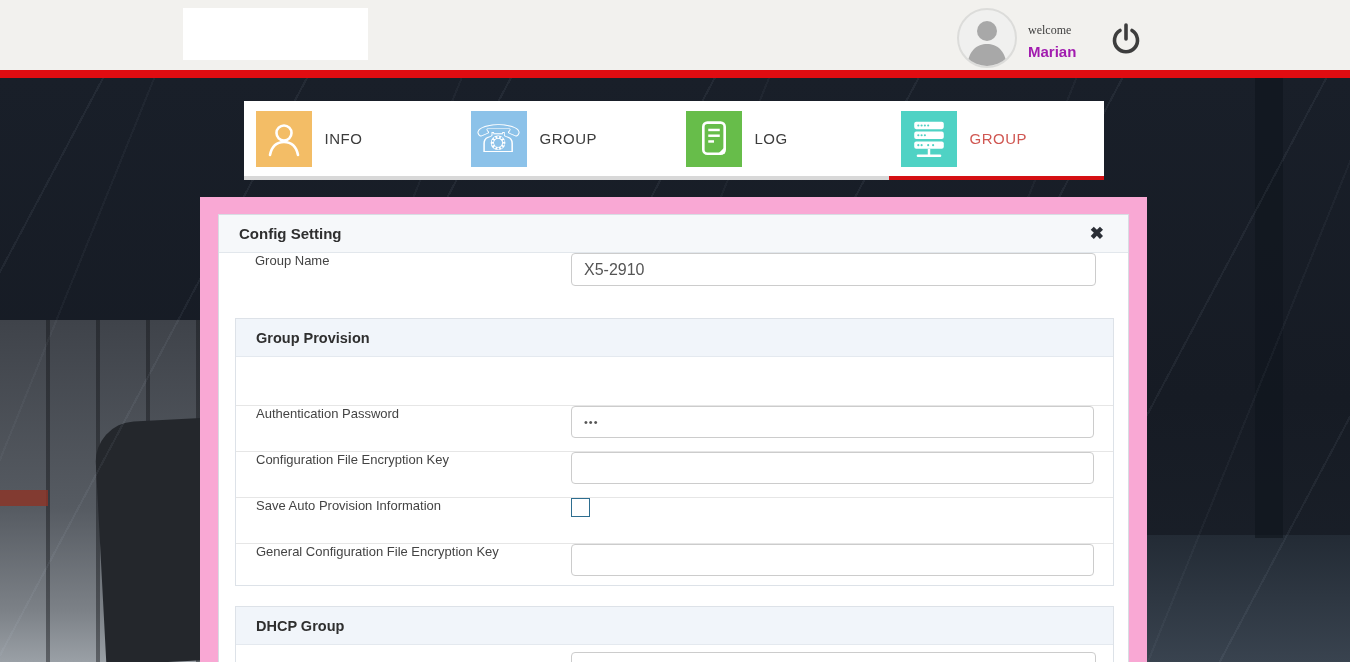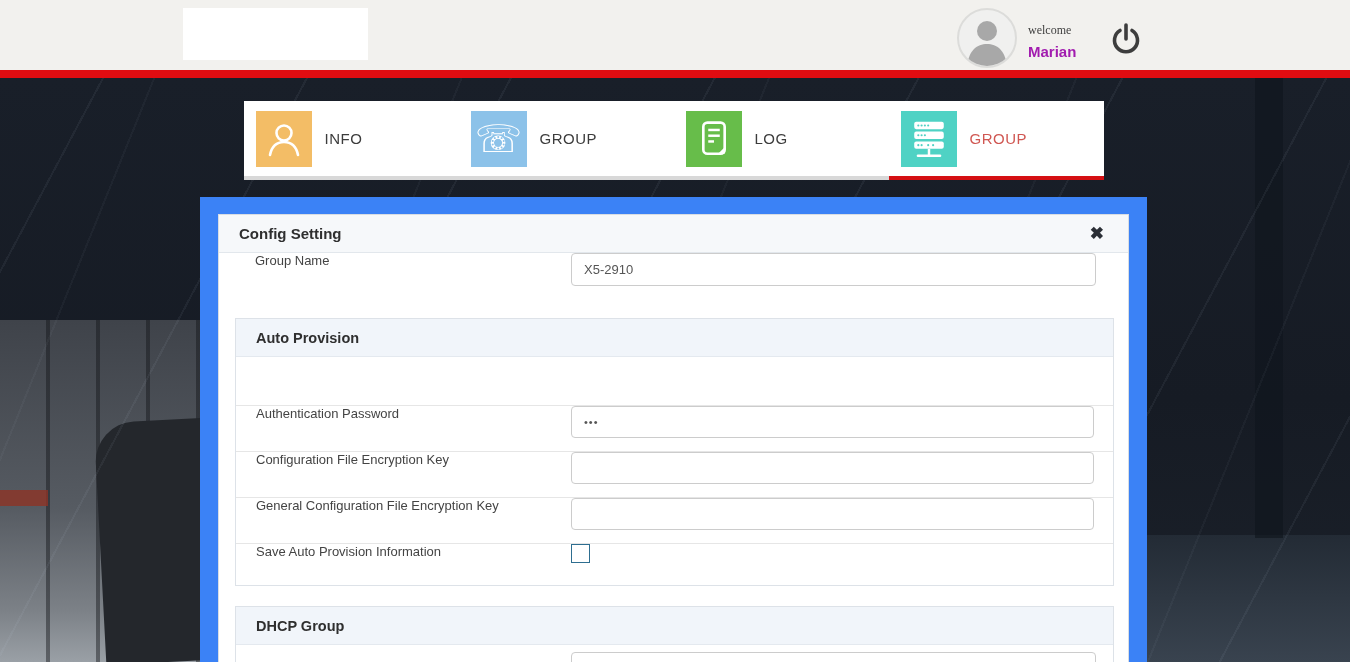--- a/index.html
+++ b/index.html
@@ -98,21 +98,21 @@
   .tab-icon.group  { background:#4fd2c4; }
   .tab-icon.log    { background:#67bd4a; }
   .tab-label {
     margin-left:13px; font-size:15px; color:#3c3c3c; letter-spacing:.5px;
   }
   .tab.active .tab-label { color:#d05752; }
 
   
   .content {
     position:absolute; left:200px; top:197px; width:947px; height:465px;
-    background:#3b82f6; overflow:hidden;
+    background:#f9a8d4; overflow:hidden;
   }
   .panel {
     position:absolute; left:18px; top:17px; width:911px; height:640px;
     background:#fff; border:1px solid #d8dde3;
   }
   .panel-header {
     height:38px; background:#f6f8fa; border-bottom:1px solid #e2e7ec;
     display:flex; align-items:center;
   }
   .panel-title {
@@ -120,21 +120,21 @@
   }
   .panel-close {
     margin-left:auto; margin-right:24px; border:none; background:none;
     font-size:17px; font-weight:bold; color:#2b2f36; cursor:pointer; line-height:38px;
   }
 
   .form-row { display:flex; }
   .form-row label { font-size:13px; color:#444; }
   .txt {
     width:525px; height:33px; border:1px solid #cccccc; border-radius:4px;
-    padding:0 12px; font-size:13px; color:#555;
+    padding:0 12px; font-size:16px; color:#555;
     font-family:"Liberation Sans", sans-serif; background:#fff; outline:none;
   }
   .pw { font-size:11px; letter-spacing:1px; }
 
   .group-row { height:65px; }
   .group-row label { flex:0 0 352px; padding-left:36px; }
 
   .section-box {
     position:absolute; left:16px; width:879px;
     border:1px solid #dde2e8; background:#fff;
@@ -262,44 +262,44 @@
       <button class="panel-close">✖</button>
     </div>
 
     <div class="form-row group-row">
       <label>Group Name</label>
       <input class="txt" type="text" value="X5-2910" style="">
     </div>
 
     <div class="section-box auto-box">
       <div class="section-header">
-        <span class="section-title">Auto Provision</span>
+        <span class="section-title">Group Provision</span>
       </div>
 
       <div class="form-row sec-row first">
       </div>
 
       <div class="form-row sec-row">
         <label>Authentication Password</label>
         <input class="txt pw" type="text" value="•••" style="">
       </div>
 
       <div class="form-row sec-row">
         <label>Configuration File Encryption Key</label>
         <input class="txt" type="text" value="" style="">
       </div>
 
       <div class="form-row sec-row">
+        <label>Save Auto Provision Information</label>
+        <input class="cb" type="checkbox" style="">
+      </div>
+
+      <div class="form-row sec-row">
         <label>General Configuration File Encryption Key</label>
         <input class="txt" type="text" value="" style="">
-      </div>
-
-      <div class="form-row sec-row">
-        <label>Save Auto Provision Information</label>
-        <input class="cb" type="checkbox" style="">
       </div>
     </div>
 
     <div class="section-box dhcp-box">
       <div class="section-header">
         <span class="section-title">DHCP Group</span>
       </div>
       <div class="form-row dhcp-partial-row">
         <span class="spacer"></span>
         <input class="txt" type="text" value="" style="">

